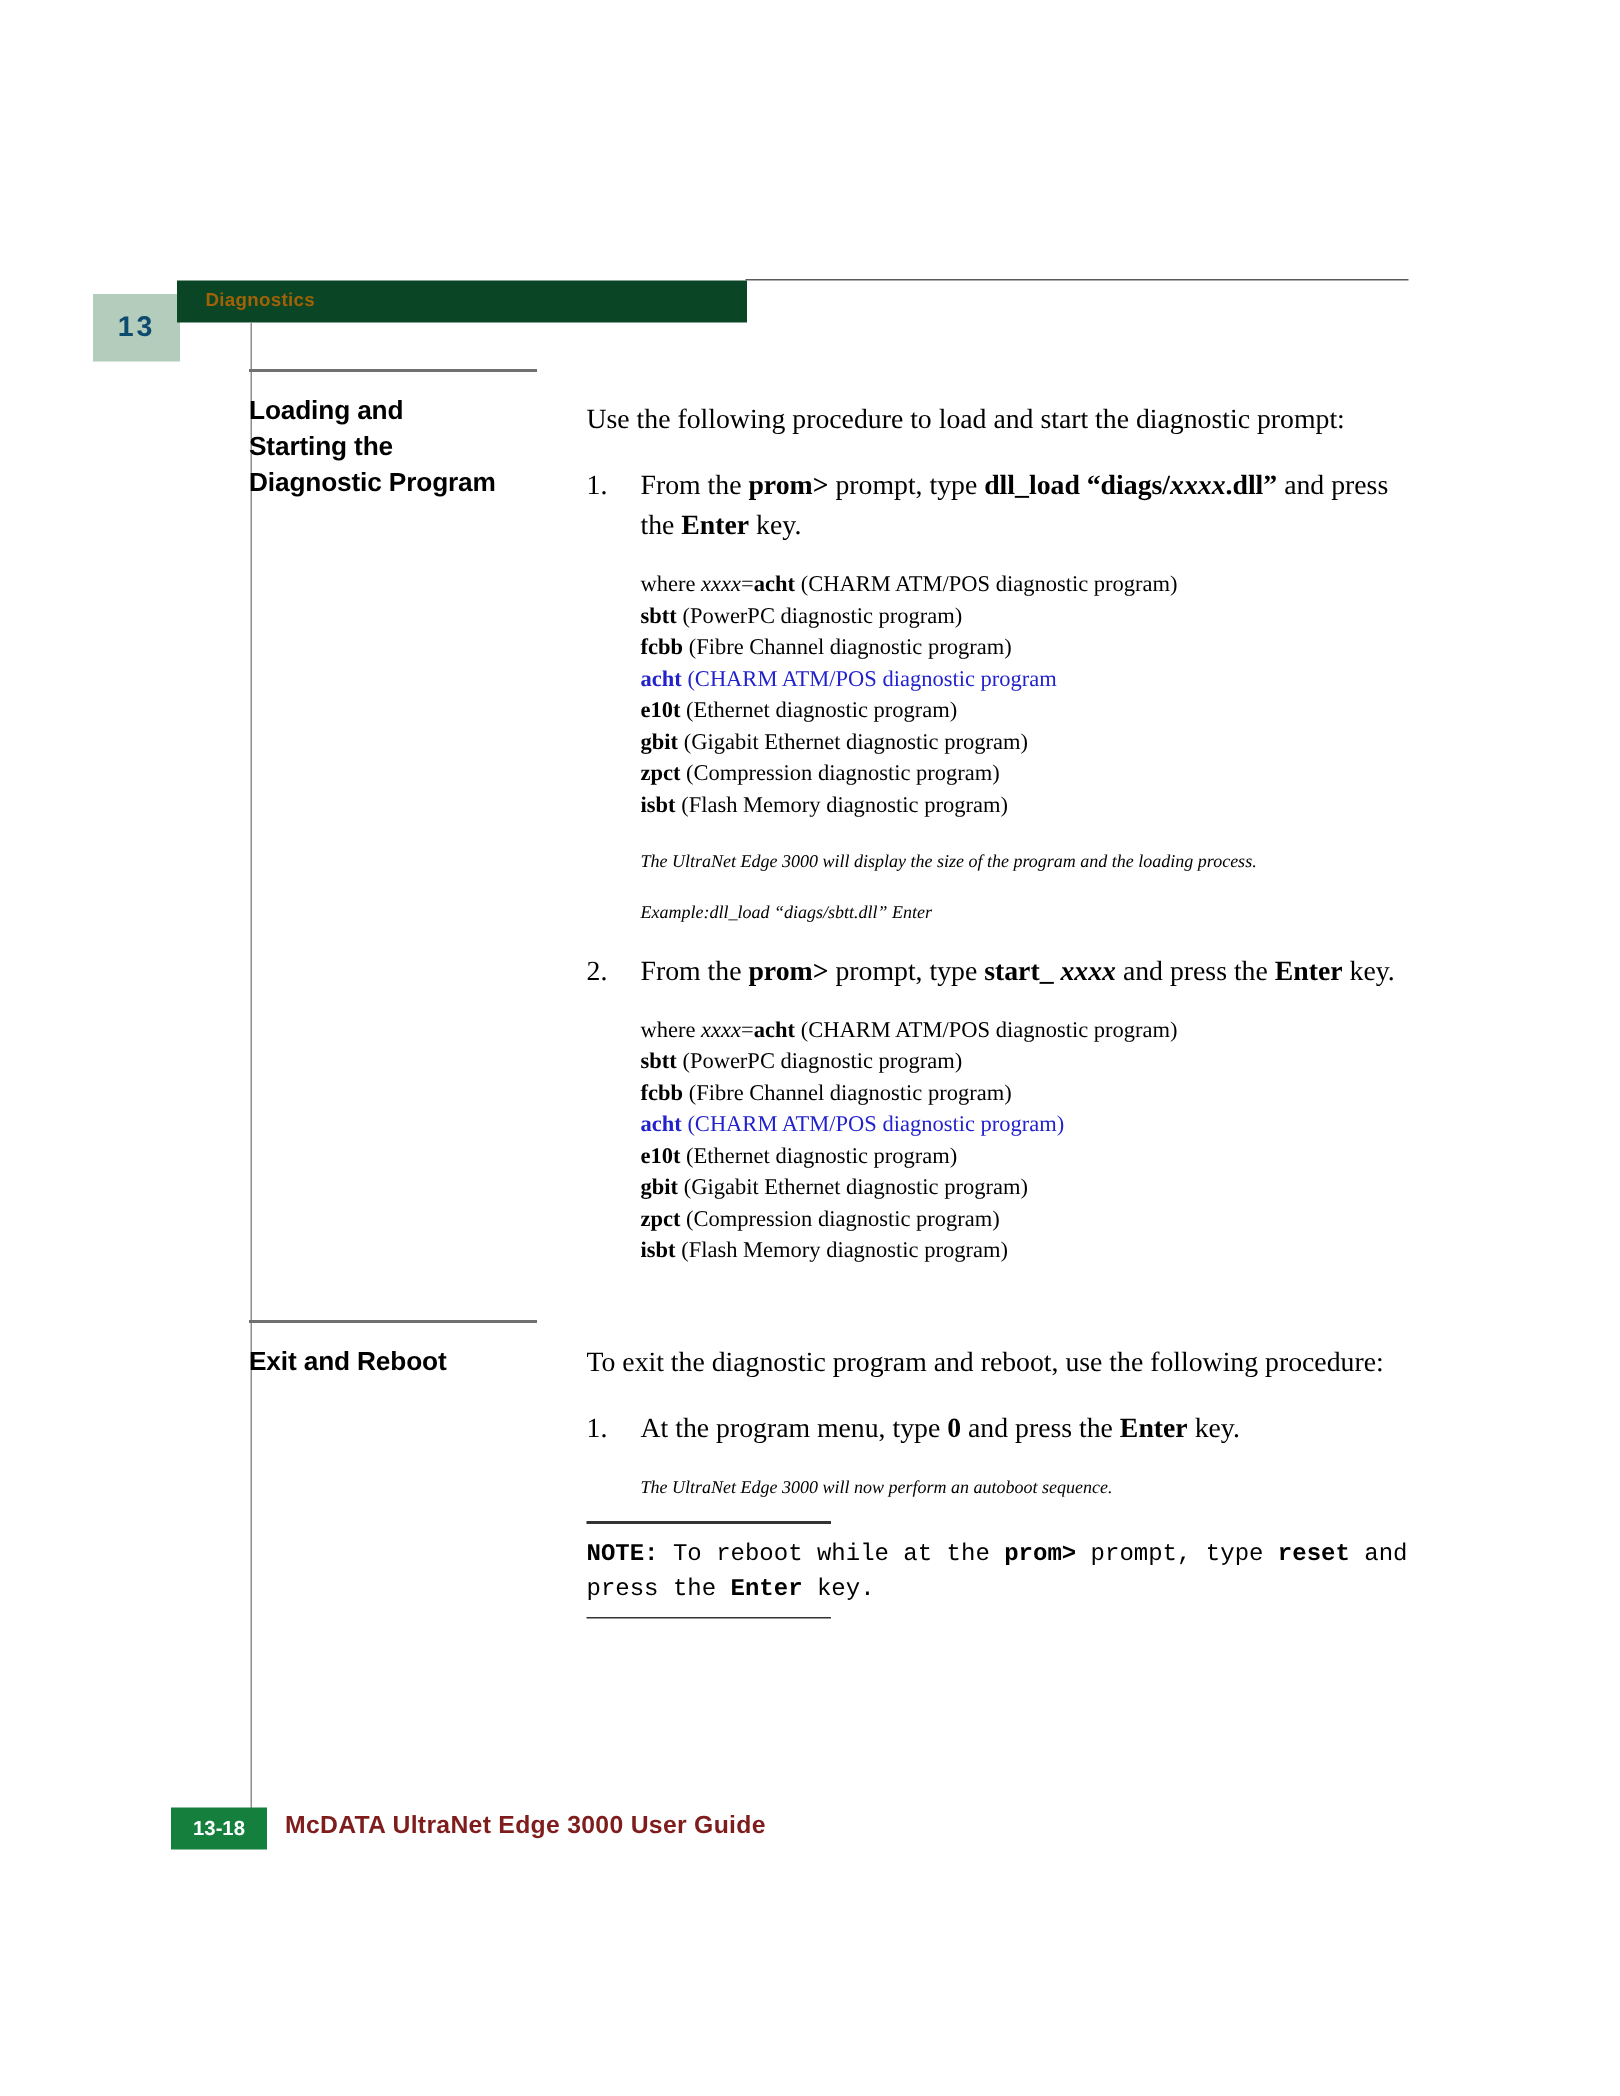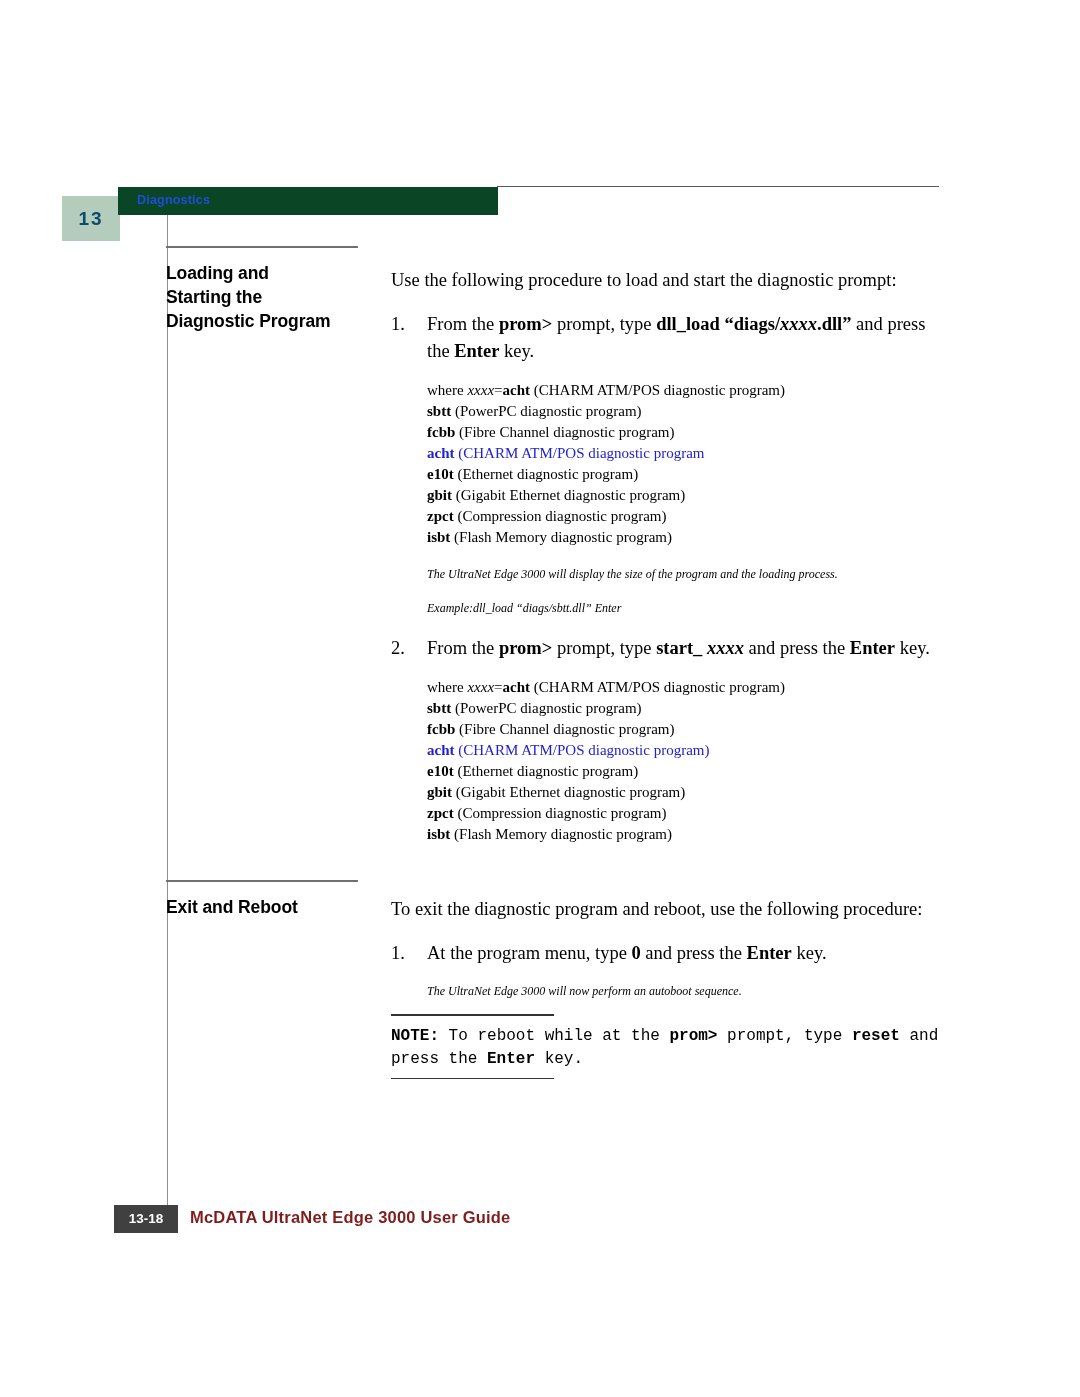--- a/index.html
+++ b/index.html
@@ -41,21 +41,21 @@
     left: 118px;
     top: 187px;
     width: 380px;
     height: 28px;
     background: #0a4526;
   }
   .runhead-label {
     position: absolute;
     left: 137px;
     top: 193px;
-    color: #1d4ed8;
+    color: #a16207;
     font-family: "Liberation Sans", "DejaVu Sans", sans-serif;
     font-weight: bold;
     font-size: 12.5px;
     letter-spacing: 0.2px;
     white-space: nowrap;
   }
   .header-rule {
     position: absolute;
     left: 497px;
     top: 186px;
@@ -161,21 +161,21 @@
     background: #333333;
   }
 
   
   .footer-badge {
     position: absolute;
     left: 114px;
     top: 1205px;
     width: 64px;
     height: 28px;
-    background: #404040;
+    background: #15803d;
     color: #ffffff;
     font-family: "Liberation Sans", "DejaVu Sans", sans-serif;
     font-weight: bold;
     font-size: 13.5px;
     display: flex;
     align-items: center;
     justify-content: center;
     line-height: 1;
   }
   .footer-title {

